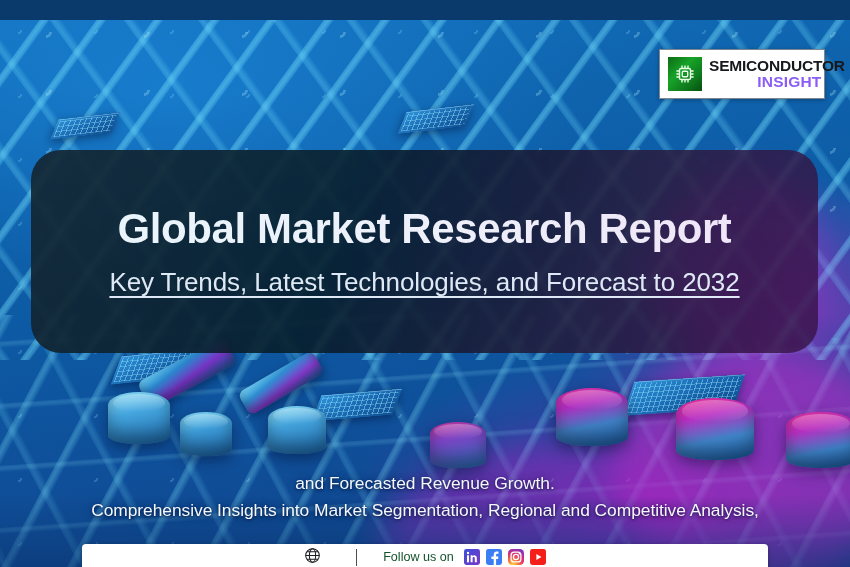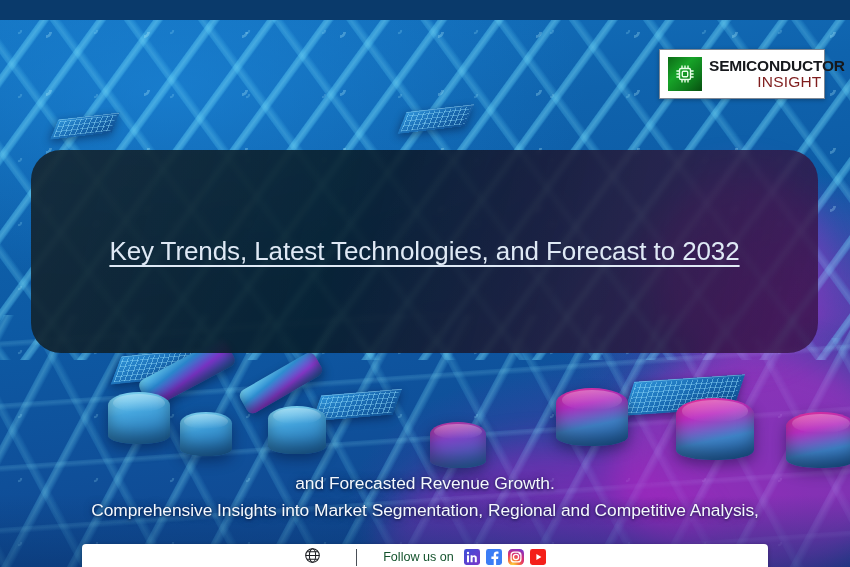--- a/index.html
+++ b/index.html
@@ -168,21 +168,21 @@
   .logo-words {
     display:flex; flex-direction:column;
     align-items:center; justify-content:center;
     line-height:1.02; flex:1;
   }
   .logo-l1 {
     font-size:15.5px; font-weight:bold; color:#16181c;
     letter-spacing:-.2px; white-space:nowrap;
   }
   .logo-l2 {
-    font-size:15.5px; font-weight:normal; color:#7f1d1d;
+    font-size:15.5px; font-weight:bold; color:#8b5cf6;
     letter-spacing:.2px; white-space:nowrap;padding-left:25px;
   }
 
   
   .hero {
     position:absolute; left:31px; top:130px;
     width:787px; height:203px;
     border-radius:30px;
     background:
       linear-gradient(104deg,
@@ -340,20 +340,21 @@
         </g>
       </svg>
     </div>
     <div class="logo-words">
       <span class="logo-l1">SEMICONDUCTOR</span>
       <span class="logo-l2">INSIGHT</span>
     </div>
   </div>
 
   <div class="hero">
+    <div class="hero-title">Global Market Research Report</div>
     <div class="hero-sub">Key Trends, Latest Technologies, and Forecast to 2032</div>
   </div>
 
   <div class="desc">
     <div>and Forecasted Revenue Growth.</div>
     <div>Comprehensive Insights into Market Segmentation, Regional and Competitive Analysis,</div>
   </div>
 
   <div class="footer">
 

